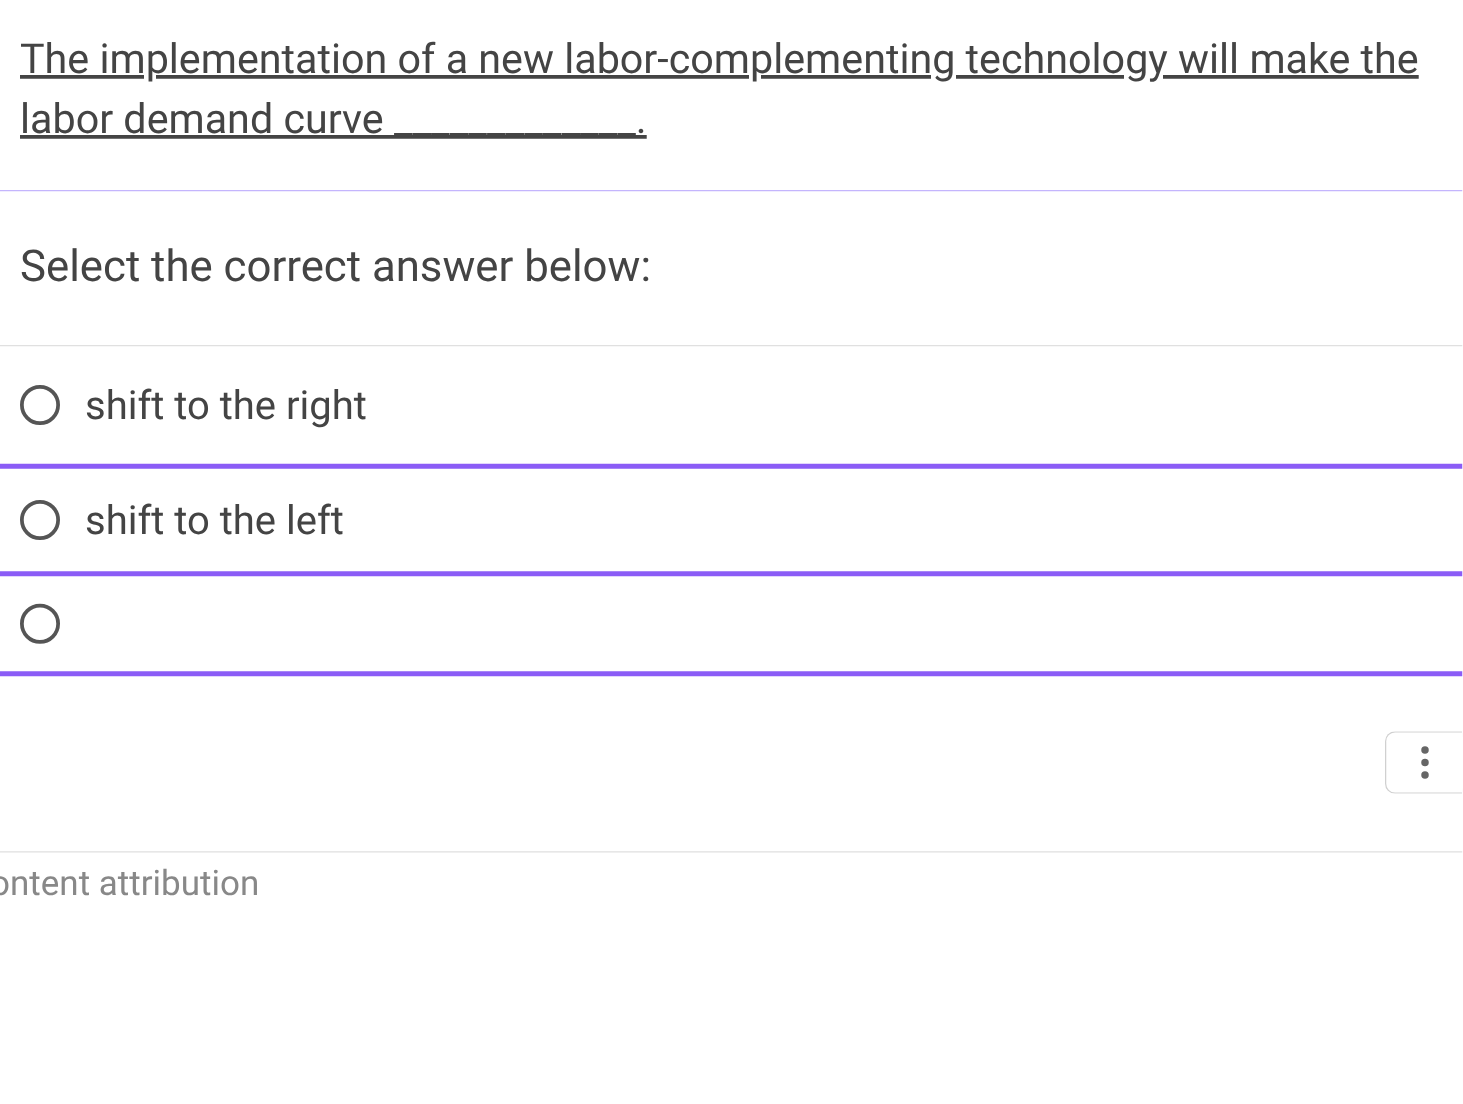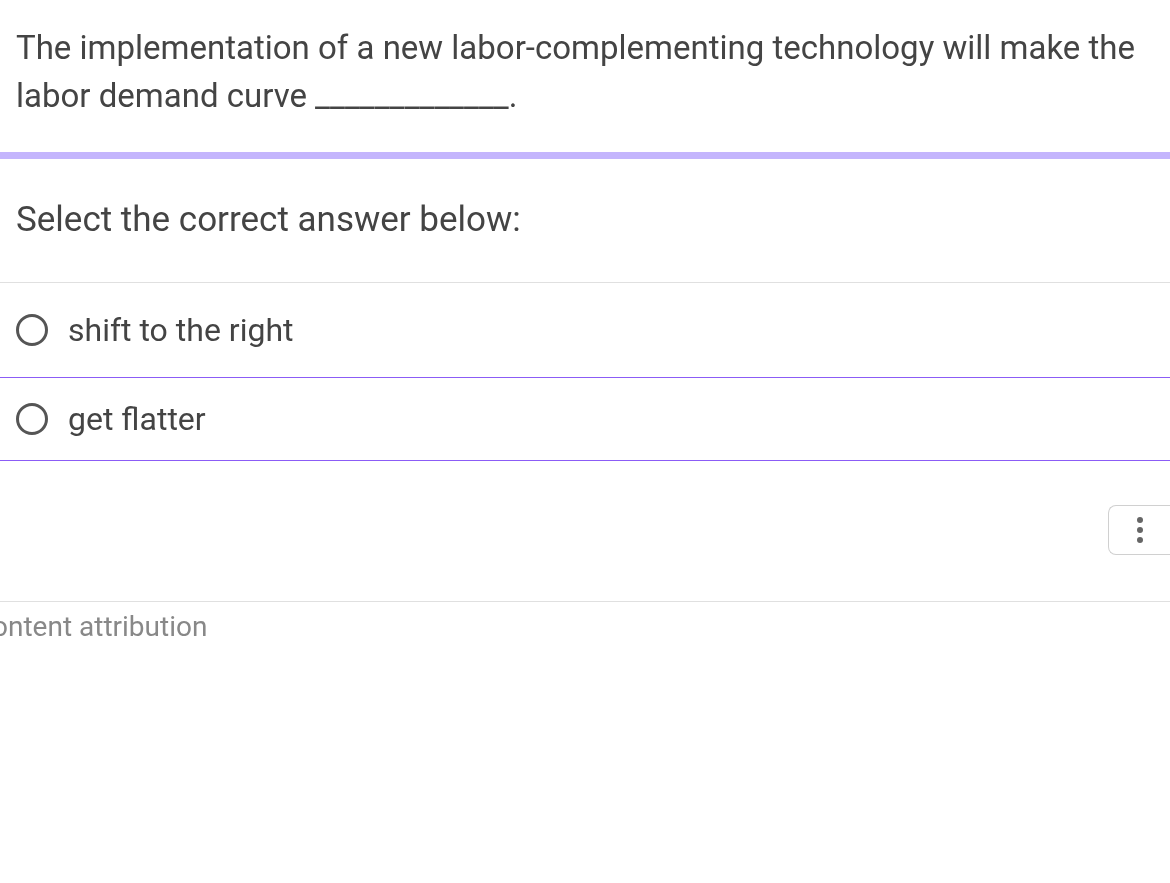--- a/index.html
+++ b/index.html
@@ -10,21 +10,22 @@
     body {
       font-family: -apple-system, BlinkMacSystemFont, "Segoe UI", Roboto, "Helvetica Neue", Arial, sans-serif;
       background: #ffffff;
       color: #444444;
       width: 1170px;
       height: 883px;
       overflow: hidden;
     }
     .question-section {
       padding: 24px 16px 32px 16px;
-      border-bottom: 7px solid #c4b5fd;
+      border-bottom: 1px solid #c4b5fd;
+      text-decoration: underline;
     }
     .question-text {
       font-size: 33px;
       line-height: 1.45;
       color: #444444;
       font-weight: 400;
     }
     .instruction-section {
       padding: 40px 16px 42px 16px;
       border-bottom: 1px solid #e0e0e0;
@@ -35,21 +36,21 @@
       font-weight: 400;
     }
     .options-container {
       display: flex;
       flex-direction: column;
     }
     .option-row {
       display: flex;
       align-items: center;
       padding: 22px 16px;
-      border-bottom: 1px solid #8b5cf6;
+      border-bottom: 4px solid #8b5cf6;
       cursor: pointer;
     }
     .option-row:first-child {
       padding-top: 28px;
       padding-bottom: 28px;
     }
     .radio-circle {
       width: 32px;
       height: 32px;
       border: 3px solid #555555;
@@ -114,21 +115,24 @@
   <p class="instruction-text">Select the correct answer below:</p>
 </div>
 
 <div class="options-container">
   <div class="option-row">
     <div class="radio-circle"></div>
     <span class="option-label">shift to the right</span>
   </div>
   <div class="option-row">
     <div class="radio-circle"></div>
-    <span class="option-label">get flatter</span>
+    <span class="option-label">shift to the left</span>
+  </div>
+  <div class="option-row">
+    <div class="radio-circle"></div>
   </div>
 </div>
 
 <div class="footer-area">
   <div class="more-button">
     <div class="dots-vertical">
       <div class="dot"></div>
       <div class="dot"></div>
       <div class="dot"></div>
     </div>

